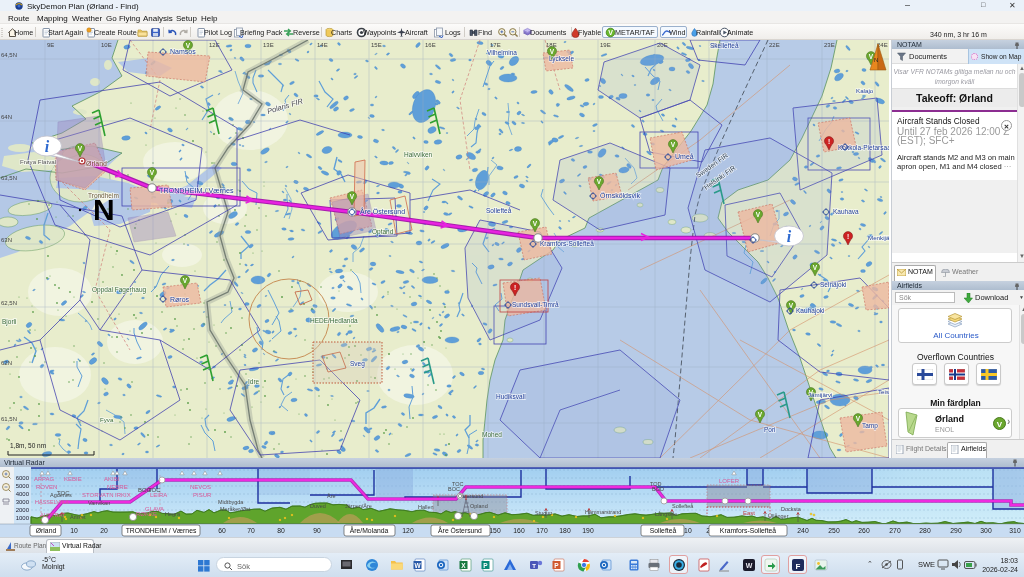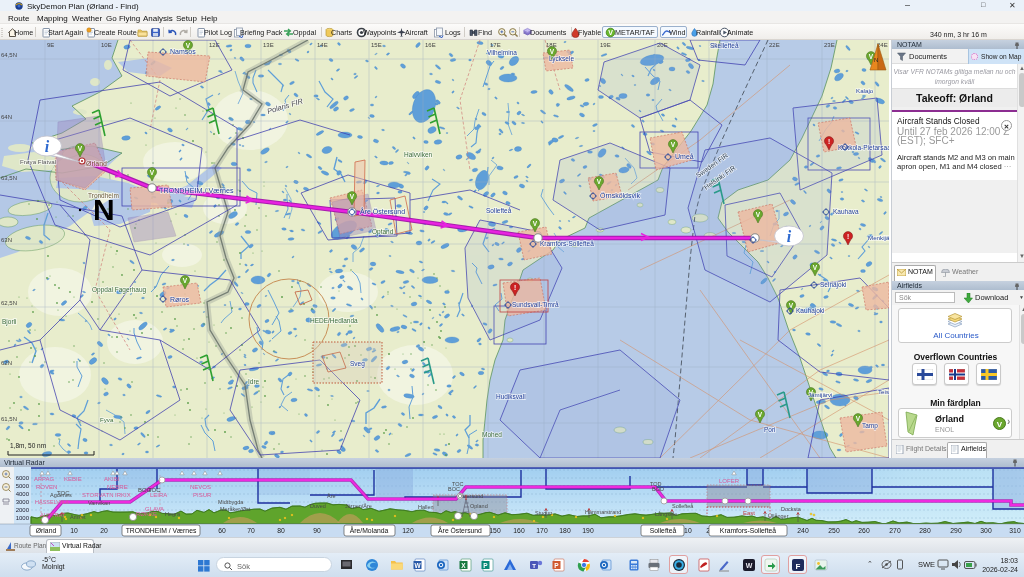--- a/index.html
+++ b/index.html
@@ -94,21 +94,21 @@
       <svg class="abs" style="left:233px;top:3px" width="11" height="11" viewBox="0 0 11 11">
         <rect x="1.5" y="2.5" width="6" height="7.5" fill="#fff" stroke="#8a96a8" stroke-width="0.8"></rect>
         <rect x="3.5" y="1" width="6" height="7.5" fill="#f4f7fb" stroke="#8a96a8" stroke-width="0.8"></rect>
         <path d="M6,9.2 l3,1.5 l1-2.2" stroke="#3a66c8" stroke-width="1" fill="none"></path>
       </svg>
       <span class="ti" style="left:240px">Briefing Pack</span>
       <svg class="abs" style="left:283px;top:3px" width="11" height="11" viewBox="0 0 11 11">
         <path d="M1,4 h6 M5,2 l2.4,2 L5,6" stroke="#3aa05a" stroke-width="1.3" fill="none"></path>
         <path d="M10,7 h-6 M6,5 L3.6,7 L6,9" stroke="#3aa05a" stroke-width="1.3" fill="none"></path>
       </svg>
-      <span class="ti" style="left:293px">Oppdal</span>
+      <span class="ti" style="left:293px">Reverse</span>
       <span class="sep" style="left:321px"></span>
       <svg class="abs" style="left:324px;top:3px" width="11" height="11" viewBox="0 0 11 11">
         <ellipse cx="5.5" cy="2.8" rx="3.5" ry="1.4" fill="#f5d879" stroke="#b89838" stroke-width="0.7"></ellipse>
         <path d="M2,2.8 v5.4 a3.5,1.4 0 0,0 7,0 v-5.4" fill="#f0c95a" stroke="#b89838" stroke-width="0.7"></path>
       </svg>
       <span class="ti" style="left:331px">Charts</span>
       <svg class="abs" style="left:356px;top:3px" width="11" height="11" viewBox="0 0 11 11">
         <circle cx="5.5" cy="5.5" r="4" fill="#fff" stroke="#3a3f46" stroke-width="1.6"></circle>
         <circle cx="5.5" cy="5.5" r="1.6" fill="#3a3f46"></circle>
       </svg>
@@ -1746,21 +1746,21 @@
 <div class="abs" style="left:0;top:265px;width:127px;height:152px;background:#f7f7f7"></div>
 <div class="abs" style="left:6px;top:268px;width:114px;height:35px;background:#fff;border:1px solid #ccc;border-radius:3px">
 <svg class="abs" style="left:46px;top:3px" width="20" height="17" viewBox="0 0 20 17">
 <path d="M3,12 L10,9 L17,12 L10,15 Z" fill="#e8f0fa" stroke="#8aa0c0" stroke-width="0.7"></path>
 <path d="M3,9.5 L10,6.5 L17,9.5 L10,12.5 Z" fill="#fff" stroke="#8aa0c0" stroke-width="0.7"></path>
 <path d="M3,7 L10,4 L17,7 L10,10 Z" fill="#f5d879" stroke="#b89838" stroke-width="0.7"></path>
 <path d="M3,4.5 L10,1.5 L17,4.5 L10,7.5 Z" fill="#f8e4a0" stroke="#b89838" stroke-width="0.7"></path>
         </svg>
 <div class="abs" style="left:0;top:22px;width:114px;text-align:center;font-size:8px;color:#2a5ac8">All Countries</div>
 </div>
-<div class="abs" style="left:0;top:312px;width:127px;text-align:center;font-size:8.5px;font-weight:bold;color:#111">Overflown Countries</div>
+<div class="abs" style="left:0;top:312px;width:127px;text-align:center;font-size:8.5px;font-weight:normal;color:#111">Overflown Countries</div>
 <div class="flagbtn" style="left:20px;top:323px">
         <svg style="position:absolute;left:4px;top:5px" width="16" height="11">
           <rect width="16" height="11" fill="#fff" stroke="#bbb" stroke-width="0.5"></rect>
           <rect x="4.5" y="0" width="3" height="11" fill="#2a4a9a"></rect>
           <rect x="0" y="4" width="16" height="3" fill="#2a4a9a"></rect>
         </svg>
       </div>
 <div class="flagbtn" style="left:52px;top:323px">
         <svg style="position:absolute;left:4px;top:5px" width="16" height="11">
           <rect width="16" height="11" fill="#c8303a" stroke="#999" stroke-width="0.5"></rect>

